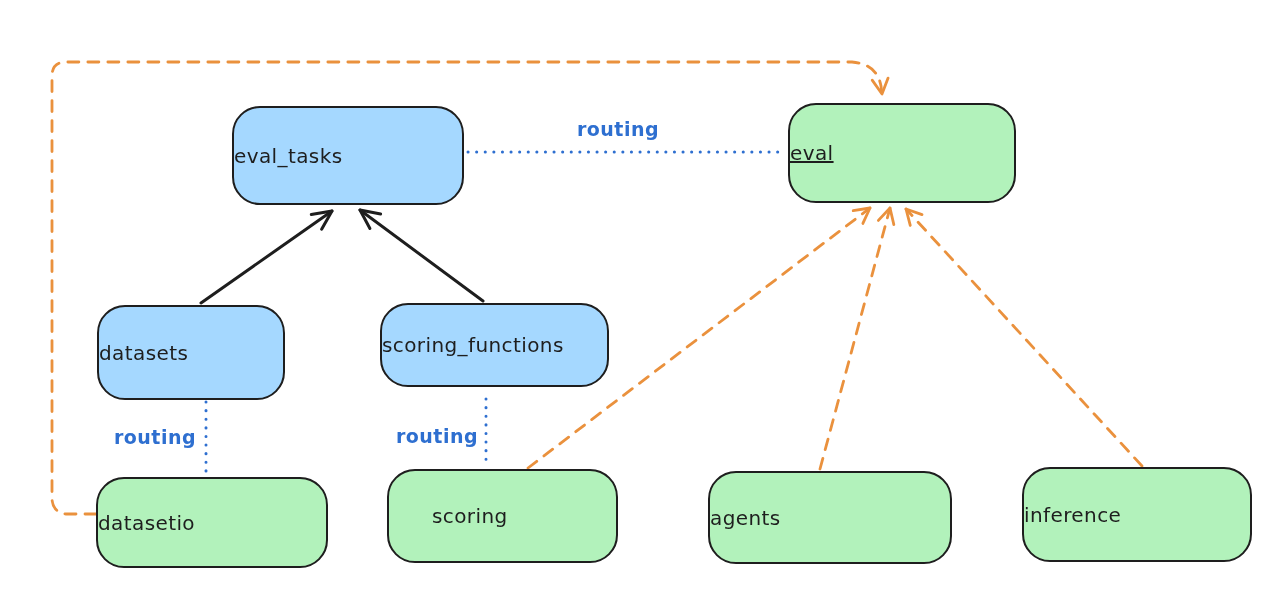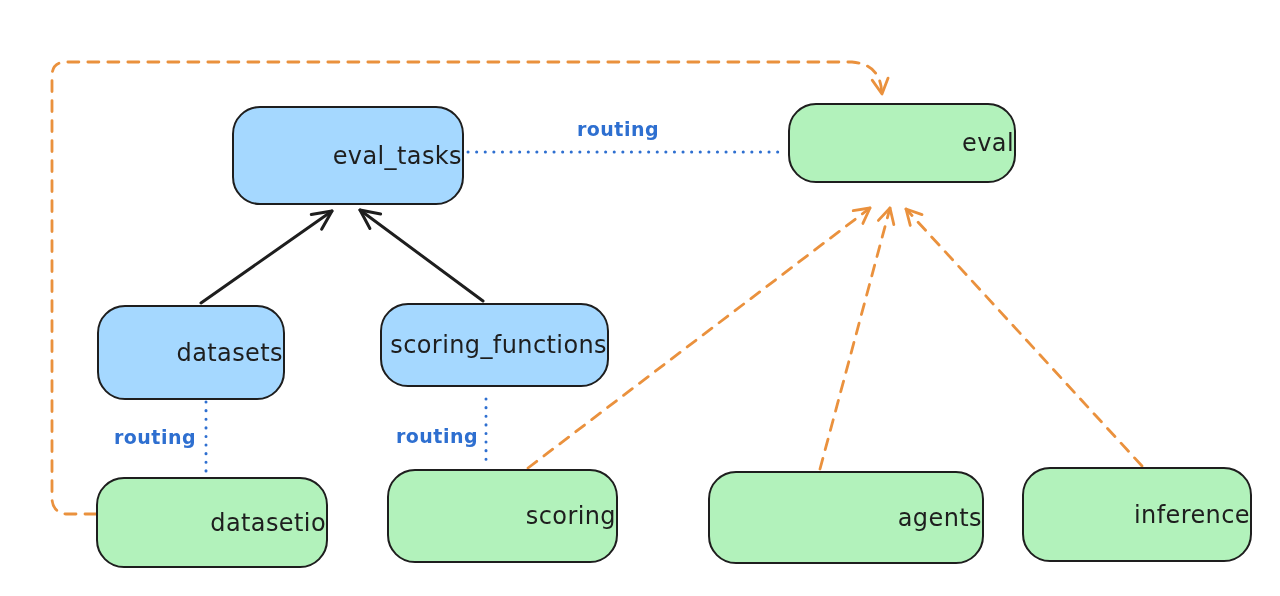--- a/index.html
+++ b/index.html
@@ -22,34 +22,34 @@
   .e-black{stroke:var(--stroke,#1e1e1e);stroke-width:3;fill:none;stroke-linecap:round;}
   .e-blue{stroke:var(--routing-blue,#2e6fd0);stroke-width:3;fill:none;stroke-dasharray:0.1 8.5;stroke-linecap:round;}
   .e-orange{stroke:var(--orange,#ea913d);stroke-width:2.8;fill:none;stroke-dasharray:11 9;stroke-linecap:round;}
   .m-black{stroke:var(--stroke,#1e1e1e);fill:none;stroke-width:3;stroke-linecap:round;stroke-linejoin:round;}
   .m-orange{stroke:var(--orange,#ea913d);fill:none;stroke-width:2.8;stroke-linecap:round;stroke-linejoin:round;}
   .node{
     position:absolute;
     box-sizing:border-box;
     border:2.5px solid var(--stroke,#1e1e1e);
     border-radius:28px;
-    display:flex;align-items:center;justify-content:flex-end;
-    font-size:24px;
+    display:flex;align-items:center;justify-content:flex-start;
+    font-size:20px;
     letter-spacing:0.4px;
     color:var(--stroke,#1e1e1e);
   }
   .node.blue{background:var(--blue-fill,#a5d8ff);}
   .node.green{background:var(--green-fill,#b2f2bb);}
   .n-eval-tasks{left:232px;top:106px;width:232px;height:99px;}
-  .n-eval{left:788px;top:103px;width:228px;height:80px;}
+  .n-eval{left:788px;top:103px;width:228px;height:100px;text-decoration:underline;}
   .n-datasets{left:97px;top:305px;width:188px;height:95px;}
   .n-scoring-functions{left:380px;top:303px;width:229px;height:84px;}
   .n-datasetio{left:96px;top:477px;width:232px;height:91px;}
   .n-scoring{left:387px;top:469px;width:231px;height:94px;padding-left:43px;}
-  .n-agents{left:708px;top:471px;width:276px;height:93px;padding-left:20px;}
+  .n-agents{left:708px;top:471px;width:244px;height:93px;}
   .n-inference{left:1022px;top:467px;width:230px;height:95px;}
   .lbl{
     position:absolute;
     transform:translate(-50%,-50%);
     color:var(--routing-blue,#2e6fd0);
     font-size:19px;
     font-weight:600;
     letter-spacing:0.5px;
     white-space:nowrap;
   }

